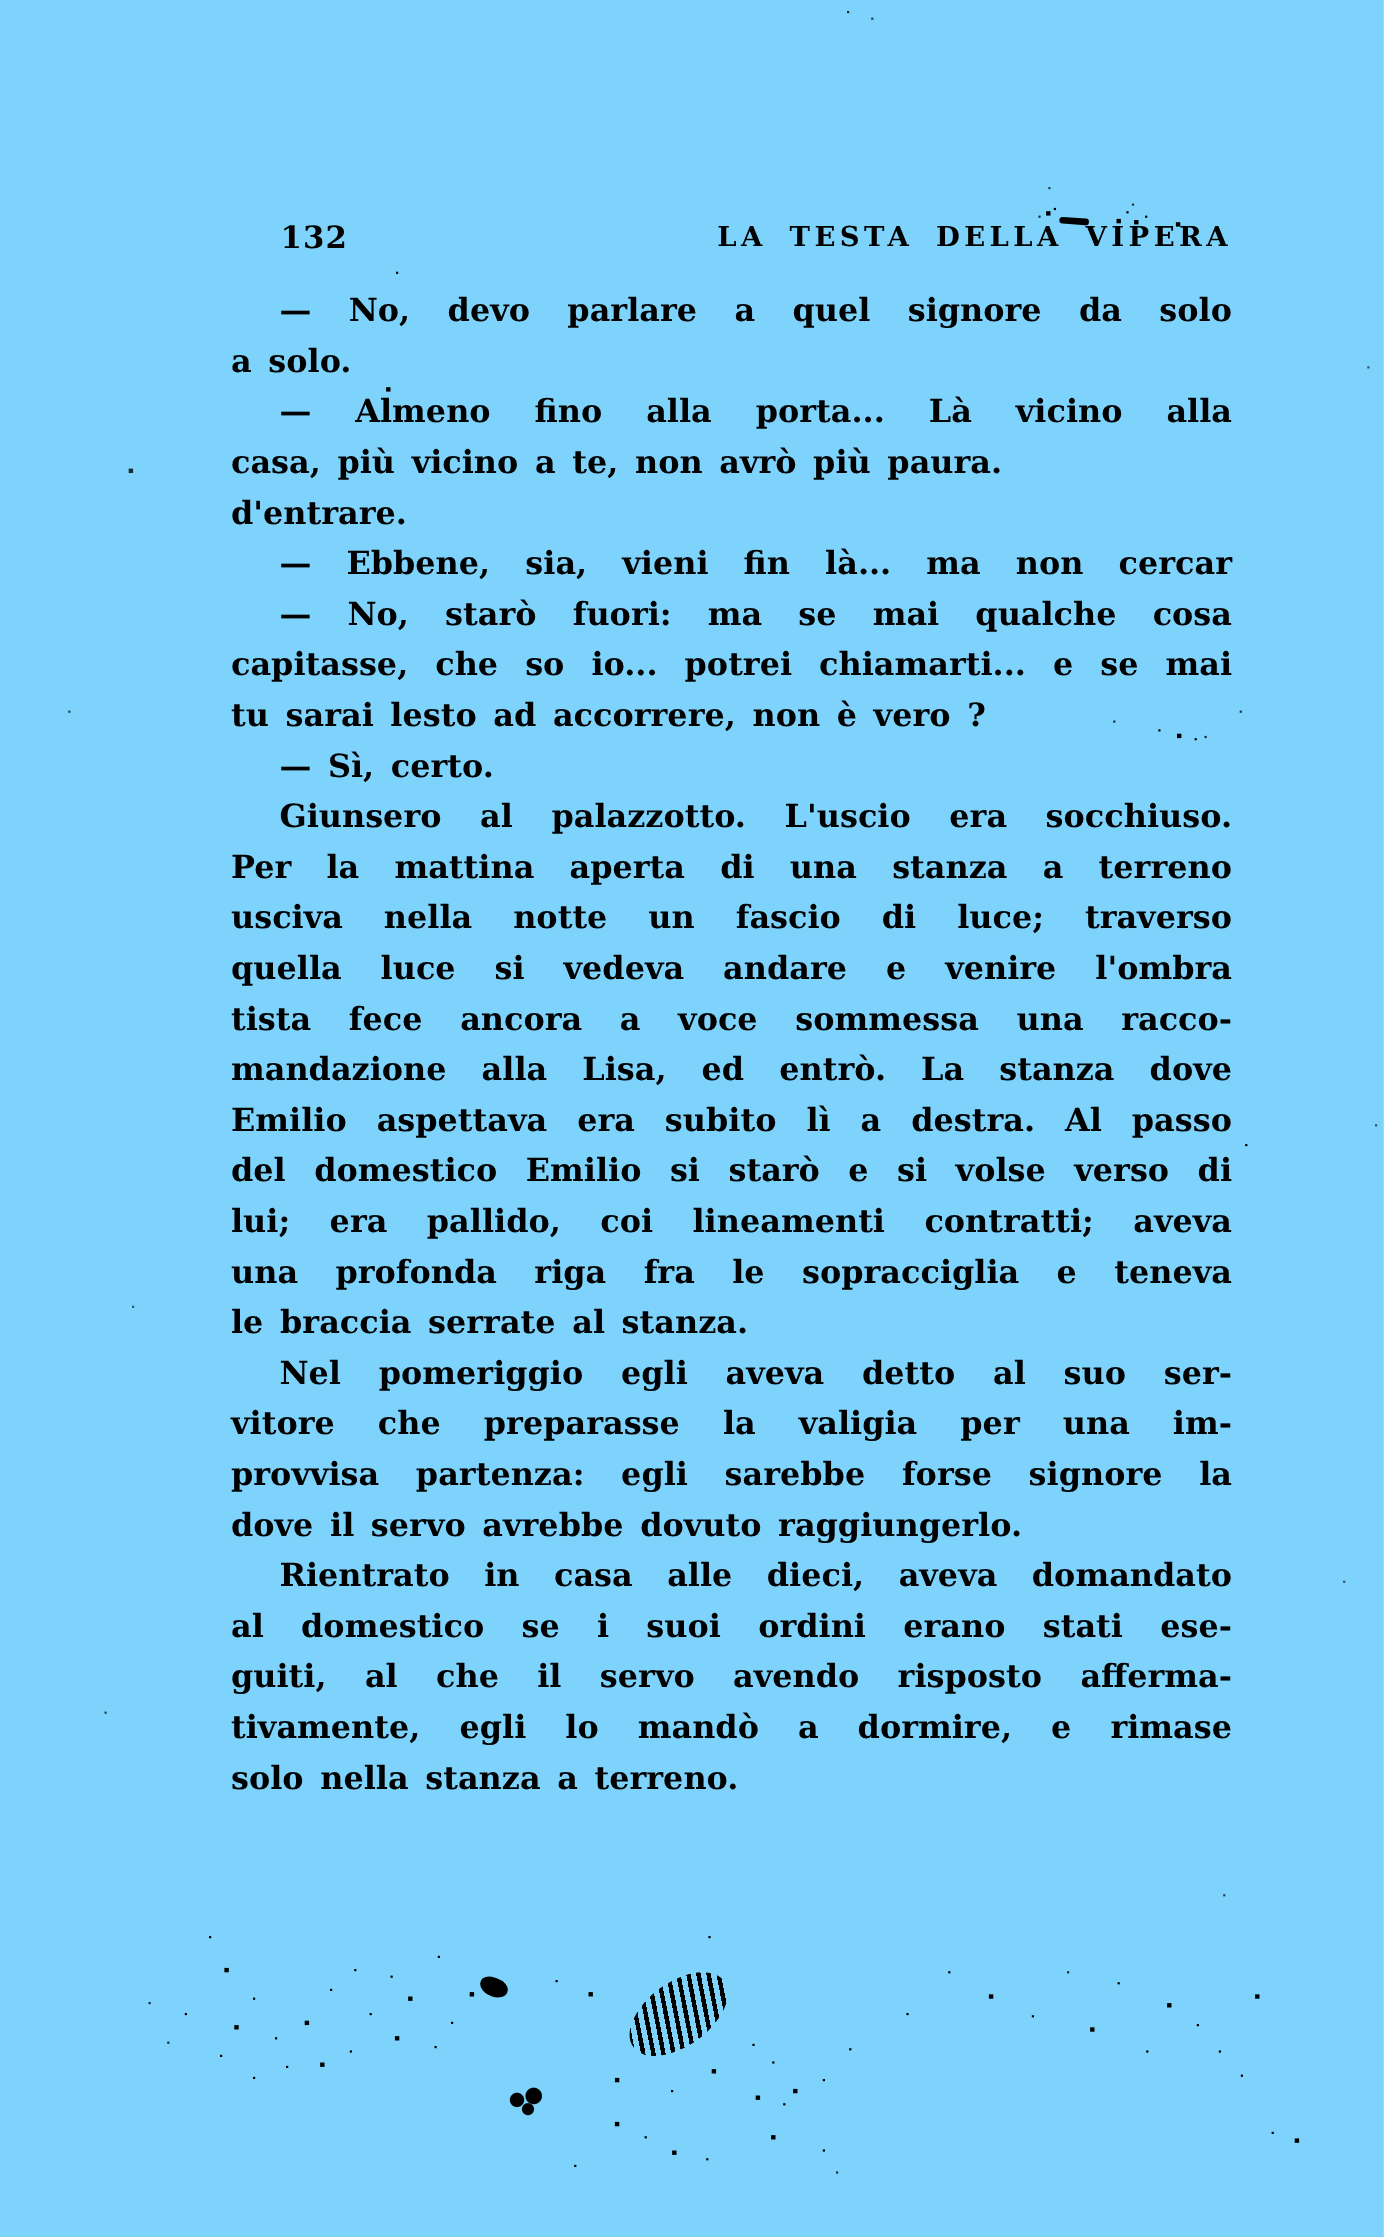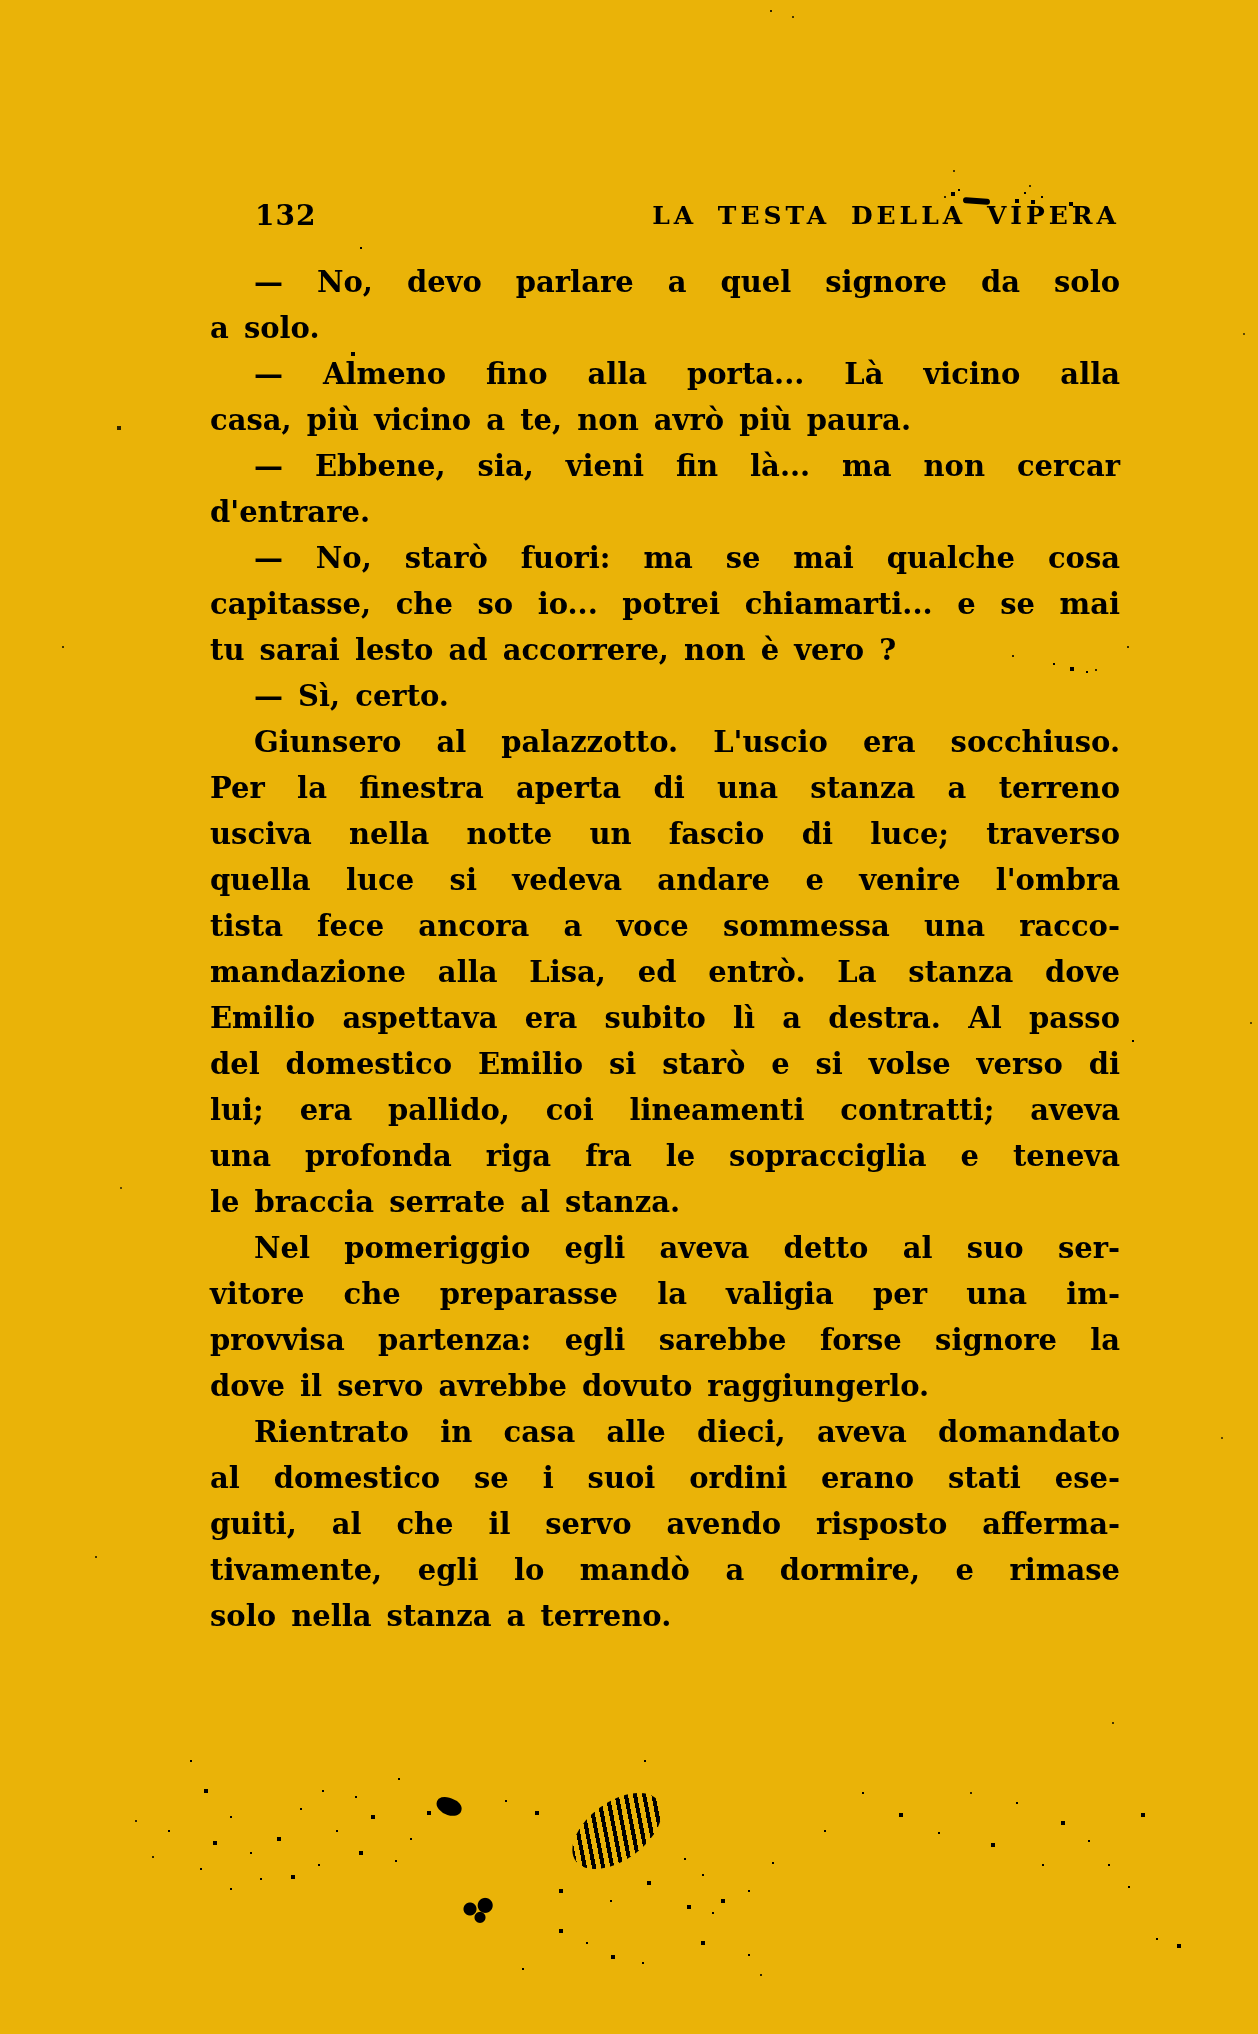--- a/index.html
+++ b/index.html
@@ -1,19 +1,19 @@
 <!DOCTYPE html>
 <html><head>
 <meta charset="utf-8">
 <style>
   html,body{margin:0;padding:0;background:#e8e8e8;}
   .page{
     position:relative;
     width:1258px;height:2034px;
-    background:#eab308;
+    background:#7dd3fc;
     color:#000;
     font-family:"DejaVu Serif","Liberation Serif",serif;
     overflow:hidden;
   }
   
   .pagehead{position:absolute;left:210px;top:199px;width:910px;height:40px;}
   .pagenum{
     position:absolute;left:45px;top:0;
     font-size:28px;font-weight:bold;letter-spacing:1px;
   }
@@ -111,28 +111,28 @@
   <header class="pagehead">
     <span class="pagenum">132</span>
     <span class="runtitle">LA TESTA DELLA VIPERA</span>
   </header>
 
   <main class="textblock">
       <div class="line in j">— No, devo parlare a quel signore da solo</div>
       <div class="line">a solo.</div>
       <div class="line in j">— Almeno fino alla porta... Là vicino alla</div>
       <div class="line">casa, più vicino a te, non avrò più paura.</div>
+      <div class="line">d'entrare.</div>
       <div class="line in j">— Ebbene, sia, vieni fin là... ma non cercar</div>
-      <div class="line">d'entrare.</div>
       <div class="line in j">— No, starò fuori: ma se mai qualche cosa</div>
       <div class="line j">capitasse, che so io... potrei chiamarti... e se mai</div>
       <div class="line">tu sarai lesto ad accorrere, non è vero ?</div>
       <div class="line in">— Sì, certo.</div>
       <div class="line in j">Giunsero al palazzotto. L'uscio era socchiuso.</div>
-      <div class="line j">Per la finestra aperta di una stanza a terreno</div>
+      <div class="line j">Per la mattina aperta di una stanza a terreno</div>
       <div class="line j">usciva nella notte un fascio di luce; traverso</div>
       <div class="line j">quella luce si vedeva andare e venire l'ombra</div>
       <div class="line j">tista fece ancora a voce sommessa una racco-</div>
       <div class="line j">mandazione alla Lisa, ed entrò. La stanza dove</div>
       <div class="line j">Emilio aspettava era subito lì a destra. Al passo</div>
       <div class="line j">del domestico Emilio si starò e si volse verso di</div>
       <div class="line j">lui; era pallido, coi lineamenti contratti; aveva</div>
       <div class="line j">una profonda riga fra le sopracciglia e teneva</div>
       <div class="line">le braccia serrate al stanza.</div>
       <div class="line in j">Nel pomeriggio egli aveva detto al suo ser-</div>

